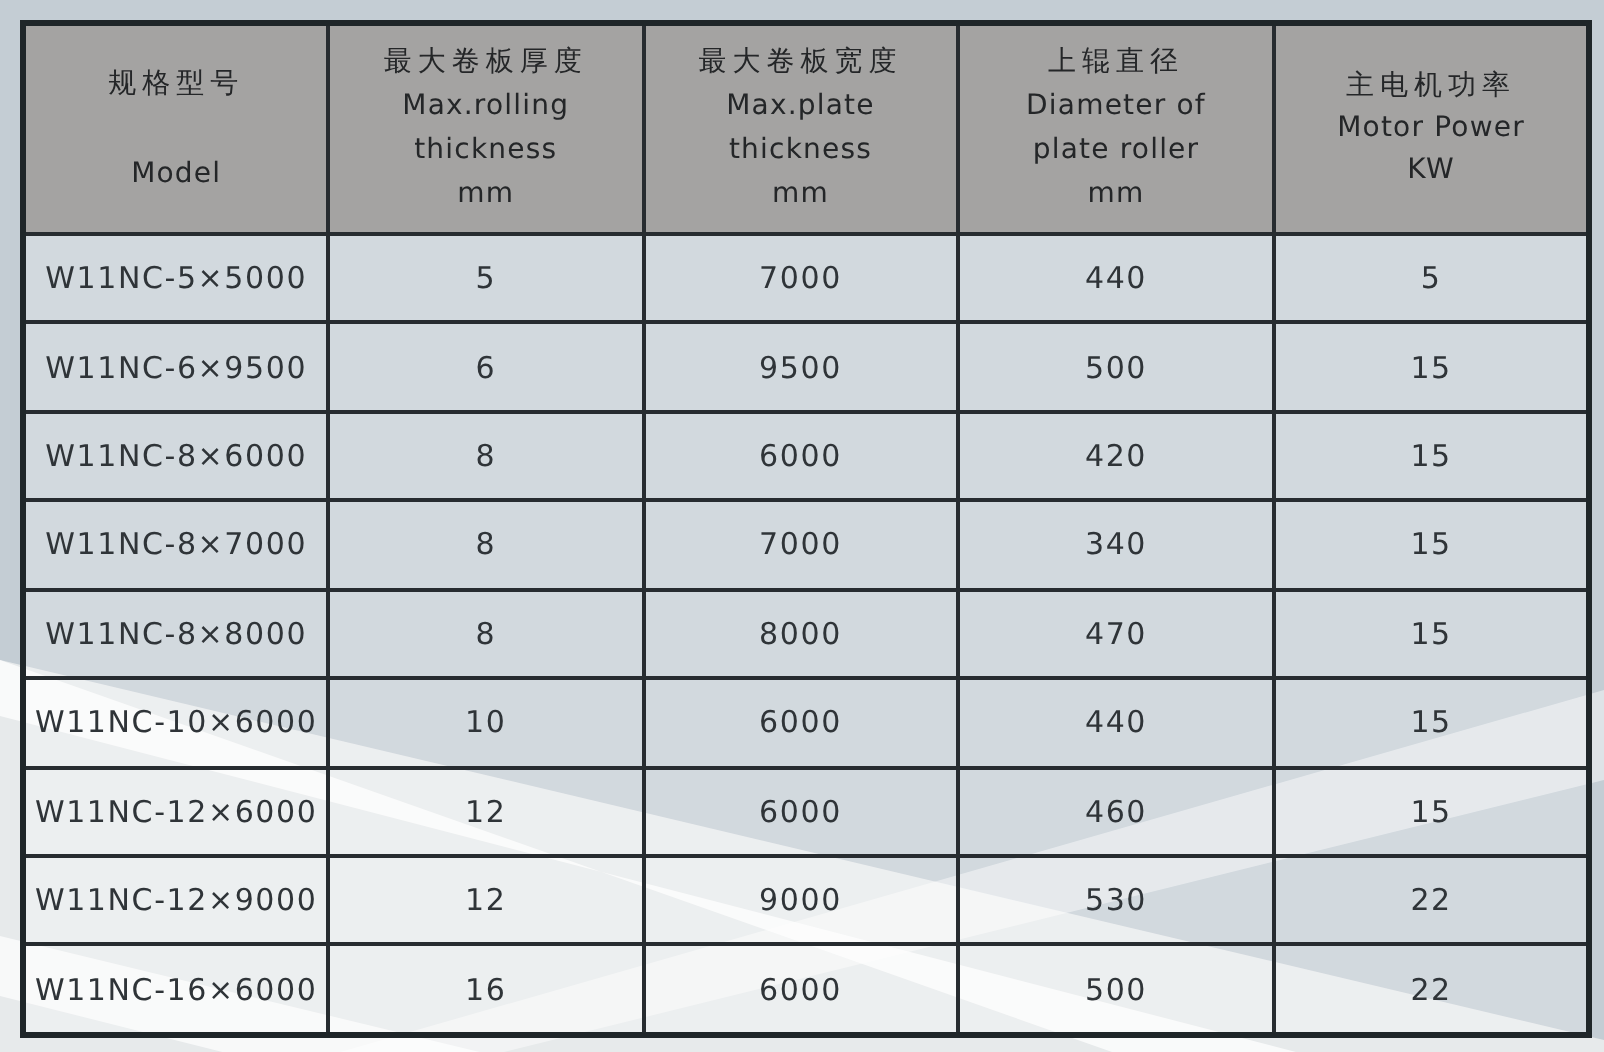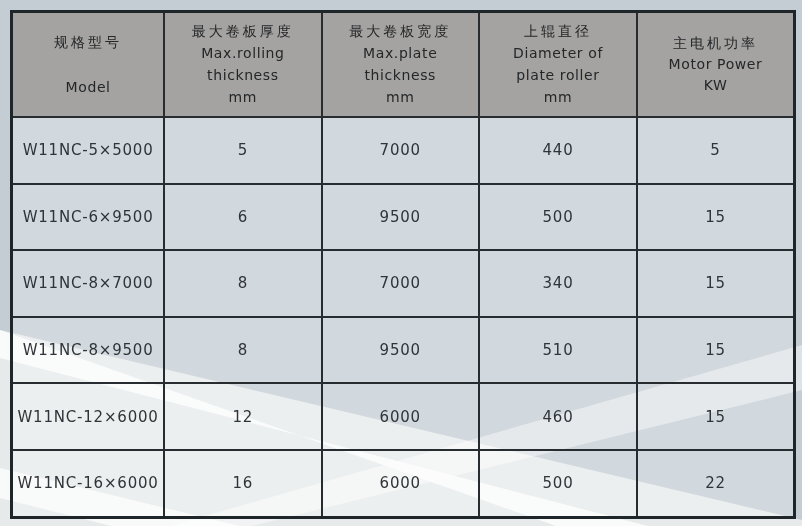--- a/index.html
+++ b/index.html
@@ -154,39 +154,60 @@
             <td>5</td>
           </tr>
           <tr>
             <td>W11NC-6×9500</td>
             <td>6</td>
             <td>9500</td>
             <td>500</td>
             <td>15</td>
           </tr>
           <tr>
+            <td>W11NC-8×6000</td>
+            <td>8</td>
+            <td>6000</td>
+            <td>420</td>
+            <td>15</td>
+          </tr>
+          <tr>
             <td>W11NC-8×7000</td>
             <td>8</td>
             <td>7000</td>
             <td>340</td>
             <td>15</td>
           </tr>
           <tr>
-            <td>W11NC-8×9500</td>
+            <td>W11NC-8×8000</td>
             <td>8</td>
-            <td>9500</td>
-            <td>510</td>
+            <td>8000</td>
+            <td>470</td>
+            <td>15</td>
+          </tr>
+          <tr>
+            <td>W11NC-10×6000</td>
+            <td>10</td>
+            <td>6000</td>
+            <td>440</td>
             <td>15</td>
           </tr>
           <tr>
             <td>W11NC-12×6000</td>
             <td>12</td>
             <td>6000</td>
             <td>460</td>
             <td>15</td>
+          </tr>
+          <tr>
+            <td>W11NC-12×9000</td>
+            <td>12</td>
+            <td>9000</td>
+            <td>530</td>
+            <td>22</td>
           </tr>
           <tr>
             <td>W11NC-16×6000</td>
             <td>16</td>
             <td>6000</td>
             <td>500</td>
             <td>22</td>
           </tr>
         </tbody>
     </table>

